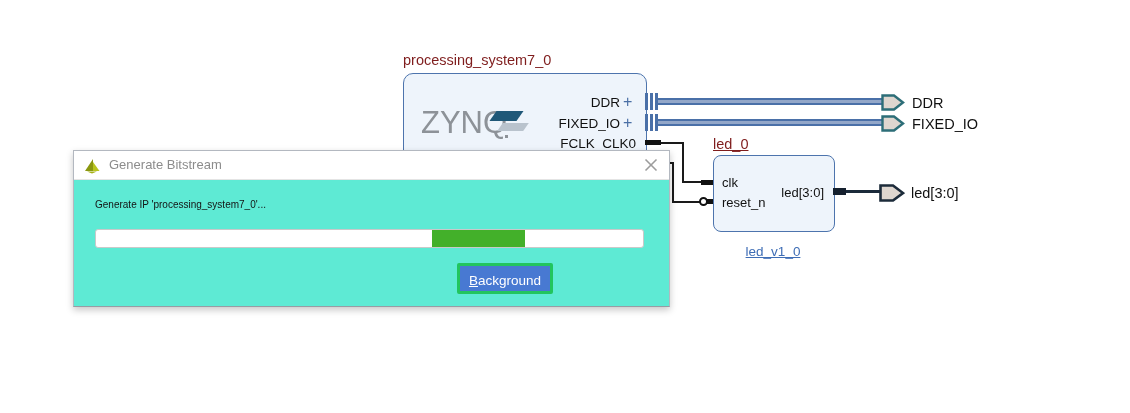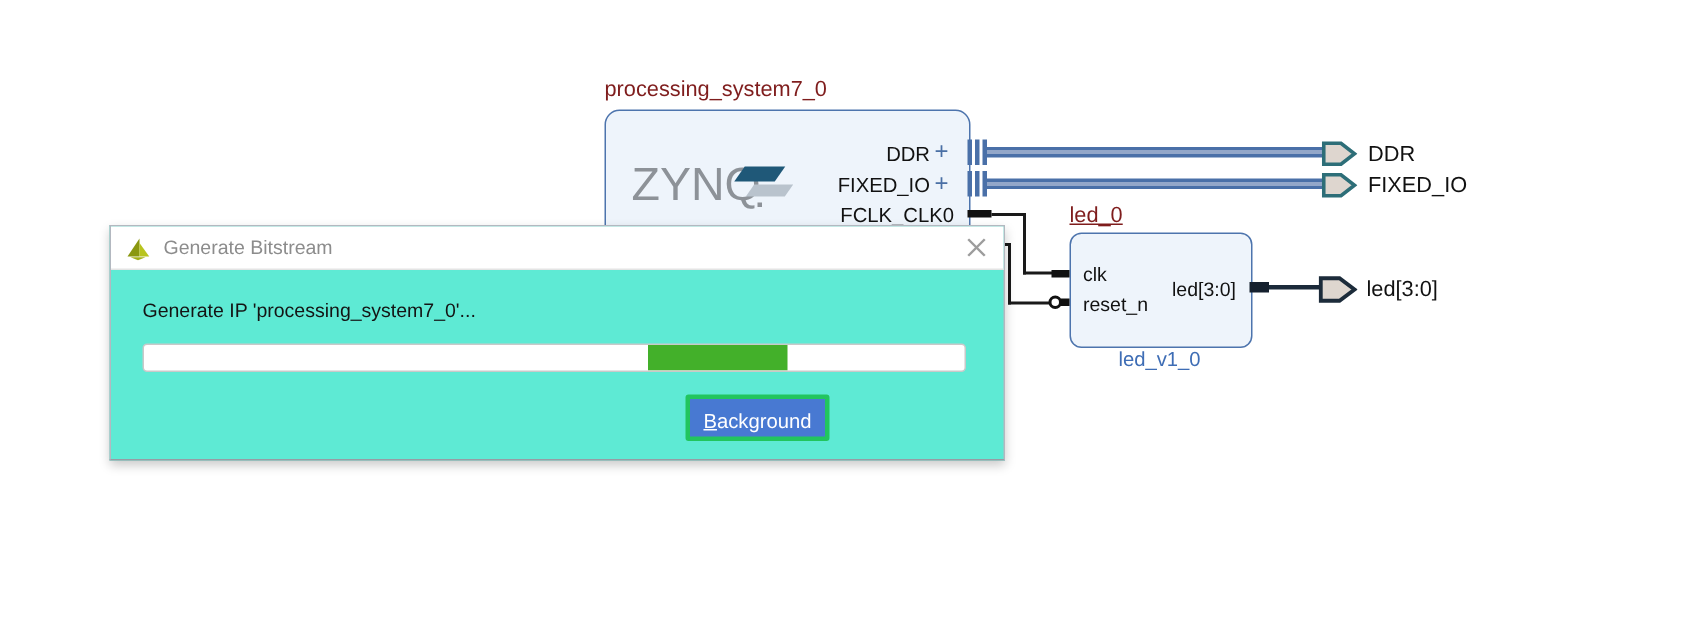--- a/index.html
+++ b/index.html
@@ -34,21 +34,21 @@
   .inner-label{font-size:13px;color:#111;white-space:nowrap;z-index:2;line-height:14px;}
 
   
   .dialog{
     left:47px;top:150px;width:597px;height:157px;background:#5eead4;
     border:1px solid #b3b8c0;border-bottom-color:#979ca4;
     box-shadow:0 3px 7px rgba(0,0,0,.22);z-index:10;box-sizing:border-box;margin-left:26px;
   }
   .dlg-titlebar{position:absolute;left:0;top:0;right:0;height:28px;background:#ffffff;border-bottom:1px solid #e4e4e4;}
   .dlg-title{position:absolute;left:35px;top:0;line-height:28px;font-size:13px;color:#8c8c8c;white-space:nowrap;}
-  .dlg-msg{position:absolute;left:21px;top:48px;font-size:13px;color:#141414;white-space:nowrap;}
+  .dlg-msg{position:absolute;left:21px;top:48px;font-size:10px;color:#141414;white-space:nowrap;}
   .progress{position:absolute;left:21px;top:78px;width:549px;height:19px;background:#fff;border:1px solid #c9c9c9;border-radius:3px;box-sizing:border-box;overflow:hidden;}
   .progress-chunk{position:absolute;left:336px;top:0;width:93px;height:100%;background:#43b02a;}
   .btn{position:absolute;height:31px;font-size:13.5px;text-align:center;line-height:29px;border-radius:2px;cursor:default;box-sizing:border-box;}
   .btn-primary{left:383px;top:112px;width:96px;background:#4879d2;color:#fff;border:3px solid #22c55e;}
   .btn-secondary{left:501px;top:112px;width:70px;background:#fff;color:#111;border:1.5px solid #3a3a3a;}
   .u{text-decoration:underline;}
   .close-x{position:absolute;right:11px;top:7px;width:14px;height:14px;}
 </style>
 </head>
 <body>
@@ -102,21 +102,21 @@
   <div class="abs stub" style="left:707px;top:199px;width:6px;height:5px;"></div>
 
   <div class="abs blk-title" style="left:713px;top:136px;width:120px;text-decoration:underline;">led_0</div>
 
   <div class="abs ip-block" style="left:713px;top:155px;width:120px;height:75px;border-radius:8px;"></div>
 
   <div class="abs inner-label" style="left:722px;top:176px;">clk</div>
   <div class="abs inner-label" style="left:722px;top:196px;">reset_n</div>
   <div class="abs inner-label" style="left:724px;top:186px;width:100px;text-align:right;">led[3:0]</div>
 
-  <div class="abs sub-link" style="left:713px;top:232px;width:120px;">led_v1_0</div>
+  <div class="abs sub-link" style="left:713px;top:244px;width:120px;text-decoration:underline;">led_v1_0</div>
 
   <div class="abs stub" style="left:833px;top:188px;width:13px;height:7px;background:#15202e;"></div>
   <div class="abs thickwire" style="left:845px;top:190px;width:36px;height:3px;"></div>
 
   <svg class="abs" style="left:881px;top:94px;z-index:2;" width="24" height="17">
     <polygon points="1.5,1.5 13,1.5 22,8.5 13,15.5 1.5,15.5" fill="#ded6cf" stroke="#2d6e78" stroke-width="2.4"></polygon>
   </svg>
   <div class="abs ext-label" style="left:912px;top:95px;">DDR</div>
 
   <svg class="abs" style="left:881px;top:115px;z-index:2;" width="24" height="17">

